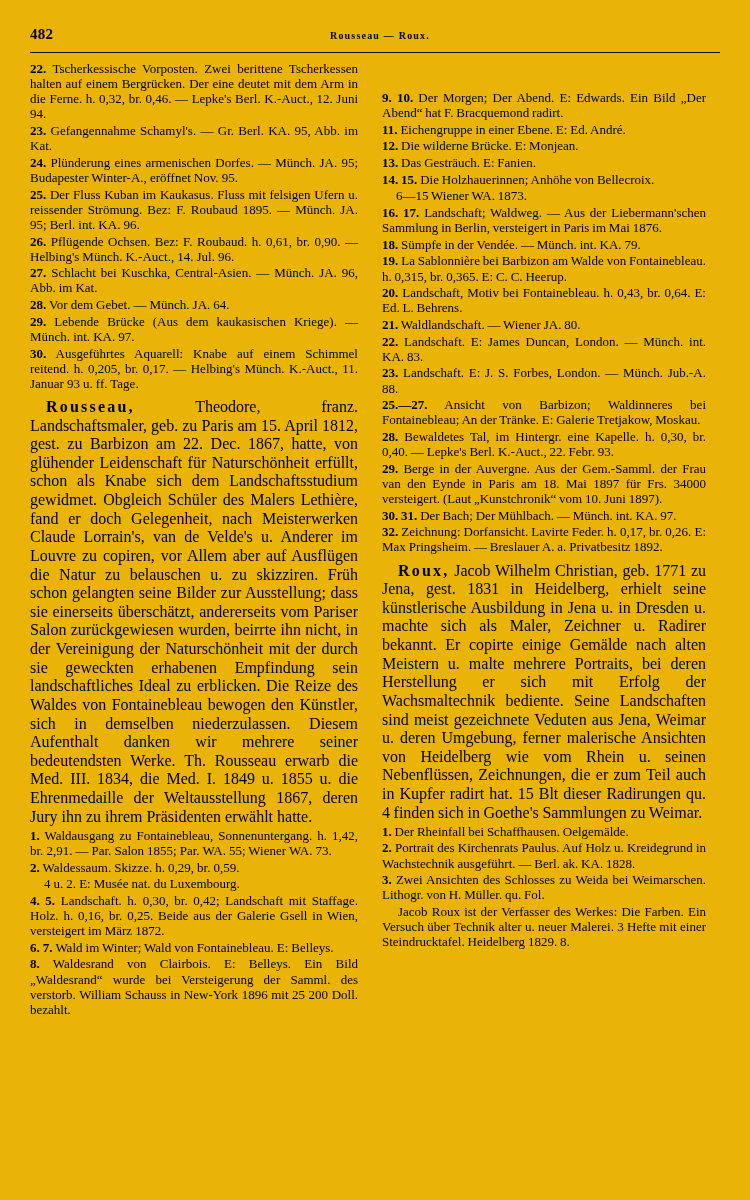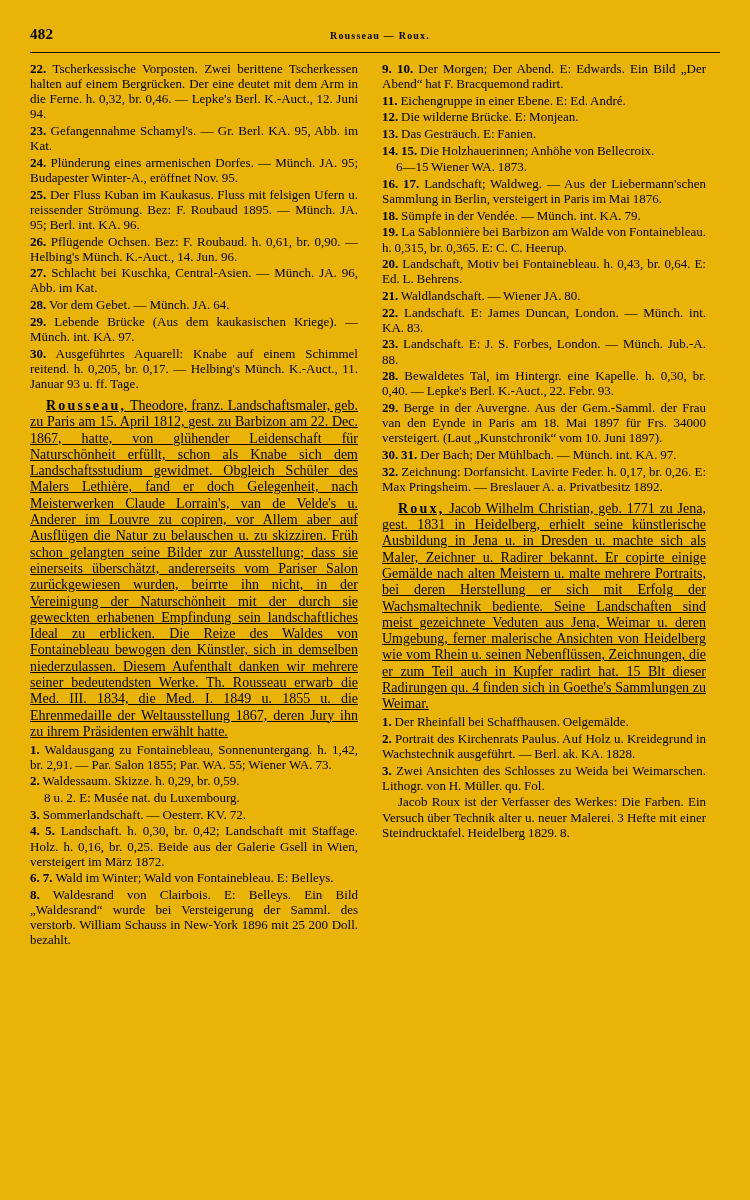--- a/index.html
+++ b/index.html
@@ -53,40 +53,39 @@
   .columns {
     display: flex;
     gap: 0;
     height: 1120px;
   }
   .col {
     width: 338px;
     box-sizing: border-box;
   }
   .col.left { padding-right: 10px; }
-  .col.right { padding-left: 14px; border-left: 0; }
+  .col.right { padding-left: 14px; border-left: 0; margin-top: 29px; }
   .entry {
     font-size: 13px;
     line-height: 1.165;
     text-align: justify;
     margin-bottom: 1.5px;
     hyphens: auto;
     word-spacing: -0.2px;
   }
   .entry.sub {
     padding-left: 14px;
   }
   .head-entry {
-    font-size: 14px;
+    font-size: 16px;
     line-height: 1.165;
     text-align: justify;
     margin-top: 7px;
     margin-bottom: 1.5px;
     text-indent: 16px;
-    text-decoration: underline;
   }
   .name {
     font-weight: bold;
     letter-spacing: 2.2px;
   }
   .num { font-weight: bold; }
   .col.right .entry, .col.right .head-entry { word-spacing: -0.4px; }
 </style>
 </head>
 <body>
@@ -100,34 +99,33 @@
   <hr class="rule">
 
   <div class="columns">
 
     <div class="col left">
       <div id="left-entries">
           <div class="entry"><span class="num">22.</span><span> Tscherkessische Vorposten. Zwei berittene Tscherkessen halten auf einem Bergrücken. Der eine deutet mit dem Arm in die Ferne. h. 0,32, br. 0,46. — Lepke's Berl. K.-Auct., 12. Juni 94.</span></div>
           <div class="entry"><span class="num">23.</span><span> Gefangennahme Schamyl's. — Gr. Berl. KA. 95, Abb. im Kat.</span></div>
           <div class="entry"><span class="num">24.</span><span> Plünderung eines armenischen Dorfes. — Münch. JA. 95; Budapester Winter-A., eröffnet Nov. 95.</span></div>
           <div class="entry"><span class="num">25.</span><span> Der Fluss Kuban im Kaukasus. Fluss mit felsigen Ufern u. reissender Strömung. Bez: F. Roubaud 1895. — Münch. JA. 95; Berl. int. KA. 96.</span></div>
-          <div class="entry"><span class="num">26.</span><span> Pflügende Ochsen. Bez: F. Roubaud. h. 0,61, br. 0,90. — Helbing's Münch. K.-Auct., 14. Jun. 96.</span></div>
+          <div class="entry"><span class="num">26.</span><span> Pflügende Ochsen. Bez: F. Roubaud. h. 0,61, br. 0,90. — Helbing's Münch. K.-Auct., 14. Jul. 96.</span></div>
           <div class="entry"><span class="num">27.</span><span> Schlacht bei Kuschka, Central-Asien. — Münch. JA. 96, Abb. im Kat.</span></div>
           <div class="entry"><span class="num">28.</span><span> Vor dem Gebet. — Münch. JA. 64.</span></div>
           <div class="entry"><span class="num">29.</span><span> Lebende Brücke (Aus dem kaukasischen Kriege). — Münch. int. KA. 97.</span></div>
           <div class="entry"><span class="num">30.</span><span> Ausgeführtes Aquarell: Knabe auf einem Schimmel reitend. h. 0,205, br. 0,17. — Helbing's Münch. K.-Auct., 11. Januar 93 u. ff. Tage.</span></div>
         </div>
       <div class="head-entry">
         <span class="name">Rousseau,</span><span> Theodore, franz. Landschaftsmaler, geb. zu Paris am 15. April 1812, gest. zu Barbizon am 22. Dec. 1867, hatte, von glühender Leidenschaft für Naturschönheit erfüllt, schon als Knabe sich dem Landschaftsstudium gewidmet. Obgleich Schüler des Malers Lethière, fand er doch Gelegenheit, nach Meisterwerken Claude Lorrain's, van de Velde's u. Anderer im Louvre zu copiren, vor Allem aber auf Ausflügen die Natur zu belauschen u. zu skizziren. Früh schon gelangten seine Bilder zur Ausstellung; dass sie einerseits überschätzt, andererseits vom Pariser Salon zurückgewiesen wurden, beirrte ihn nicht, in der Vereinigung der Naturschönheit mit der durch sie geweckten erhabenen Empfindung sein landschaftliches Ideal zu erblicken. Die Reize des Waldes von Fontainebleau bewogen den Künstler, sich in demselben niederzulassen. Diesem Aufenthalt danken wir mehrere seiner bedeutendsten Werke. Th. Rousseau erwarb die Med. III. 1834, die Med. I. 1849 u. 1855 u. die Ehrenmedaille der Weltausstellung 1867, deren Jury ihn zu ihrem Präsidenten erwählt hatte.</span>
       </div>
       <div id="left-works">
           <div class="entry"><span class="num">1.</span><span> Waldausgang zu Fontainebleau, Sonnenuntergang. h. 1,42, br. 2,91. — Par. Salon 1855; Par. WA. 55; Wiener WA. 73.</span></div>
           <div class="entry"><span class="num">2.</span><span> Waldessaum. Skizze. h. 0,29, br. 0,59.</span></div>
-          <div class="entry sub"><span>8 u. 2. E: Musée nat. du Luxembourg.</span></div>
-          <div class="entry"><span class="num">3.</span><span> Sommerlandschaft. — Oesterr. KV. 72.</span></div>
+          <div class="entry sub"><span>4 u. 2. E: Musée nat. du Luxembourg.</span></div>
           <div class="entry"><span class="num">4. 5.</span><span> Landschaft. h. 0,30, br. 0,42; Landschaft mit Staffage. Holz. h. 0,16, br. 0,25. Beide aus der Galerie Gsell in Wien, versteigert im März 1872.</span></div>
           <div class="entry"><span class="num">6. 7.</span><span> Wald im Winter; Wald von Fontainebleau. E: Belleys.</span></div>
           <div class="entry"><span class="num">8.</span><span> Waldesrand von Clairbois. E: Belleys. Ein Bild „Waldesrand“ wurde bei Versteigerung der Samml. des verstorb. William Schauss in New-York 1896 mit 25 200 Doll. bezahlt.</span></div>
         </div>
     </div>
 
     <div class="col right">
       <div id="right-entries">
           <div class="entry"><span class="num">9. 10.</span><span> Der Morgen; Der Abend. E: Edwards. Ein Bild „Der Abend“ hat F. Bracquemond radirt.</span></div>
           <div class="entry"><span class="num">11.</span><span> Eichengruppe in einer Ebene. E: Ed. André.</span></div>
@@ -135,20 +133,21 @@
           <div class="entry"><span class="num">13.</span><span> Das Gesträuch. E: Fanien.</span></div>
           <div class="entry"><span class="num">14. 15.</span><span> Die Holzhauerinnen; Anhöhe von Bellecroix.</span></div>
           <div class="entry sub"><span>6—15 Wiener WA. 1873.</span></div>
           <div class="entry"><span class="num">16. 17.</span><span> Landschaft; Waldweg. — Aus der Liebermann'schen Sammlung in Berlin, versteigert in Paris im Mai 1876.</span></div>
           <div class="entry"><span class="num">18.</span><span> Sümpfe in der Vendée. — Münch. int. KA. 79.</span></div>
           <div class="entry"><span class="num">19.</span><span> La Sablonnière bei Barbizon am Walde von Fontainebleau. h. 0,315, br. 0,365. E: C. C. Heerup.</span></div>
           <div class="entry"><span class="num">20.</span><span> Landschaft, Motiv bei Fontainebleau. h. 0,43, br. 0,64. E: Ed. L. Behrens.</span></div>
           <div class="entry"><span class="num">21.</span><span> Waldlandschaft. — Wiener JA. 80.</span></div>
           <div class="entry"><span class="num">22.</span><span> Landschaft. E: James Duncan, London. — Münch. int. KA. 83.</span></div>
           <div class="entry"><span class="num">23.</span><span> Landschaft. E: J. S. Forbes, London. — Münch. Jub.-A. 88.</span></div>
+          <div class="entry"><span class="num">25.—27.</span><span> Ansicht von Barbizon; Waldinneres bei Fontainebleau; An der Tränke. E: Galerie Tretjakow, Moskau.</span></div>
           <div class="entry"><span class="num">28.</span><span> Bewaldetes Tal, im Hintergr. eine Kapelle. h. 0,30, br. 0,40. — Lepke's Berl. K.-Auct., 22. Febr. 93.</span></div>
           <div class="entry"><span class="num">29.</span><span> Berge in der Auvergne. Aus der Gem.-Samml. der Frau van den Eynde in Paris am 18. Mai 1897 für Frs. 34000 versteigert. (Laut „Kunstchronik“ vom 10. Juni 1897).</span></div>
           <div class="entry"><span class="num">30. 31.</span><span> Der Bach; Der Mühlbach. — Münch. int. KA. 97.</span></div>
           <div class="entry"><span class="num">32.</span><span> Zeichnung: Dorfansicht. Lavirte Feder. h. 0,17, br. 0,26. E: Max Pringsheim. — Breslauer A. a. Privatbesitz 1892.</span></div>
         </div>
       <div class="head-entry">
         <span class="name">Roux,</span><span> Jacob Wilhelm Christian, geb. 1771 zu Jena, gest. 1831 in Heidelberg, erhielt seine künstlerische Ausbildung in Jena u. in Dresden u. machte sich als Maler, Zeichner u. Radirer bekannt. Er copirte einige Gemälde nach alten Meistern u. malte mehrere Portraits, bei deren Herstellung er sich mit Erfolg der Wachsmaltechnik bediente. Seine Landschaften sind meist gezeichnete Veduten aus Jena, Weimar u. deren Umgebung, ferner malerische Ansichten von Heidelberg wie vom Rhein u. seinen Nebenflüssen, Zeichnungen, die er zum Teil auch in Kupfer radirt hat. 15 Blt dieser Radirungen qu. 4 finden sich in Goethe's Sammlungen zu Weimar.</span>
       </div>
       <div id="right-works">
           <div class="entry"><span class="num">1.</span><span> Der Rheinfall bei Schaffhausen. Oelgemälde.</span></div>

